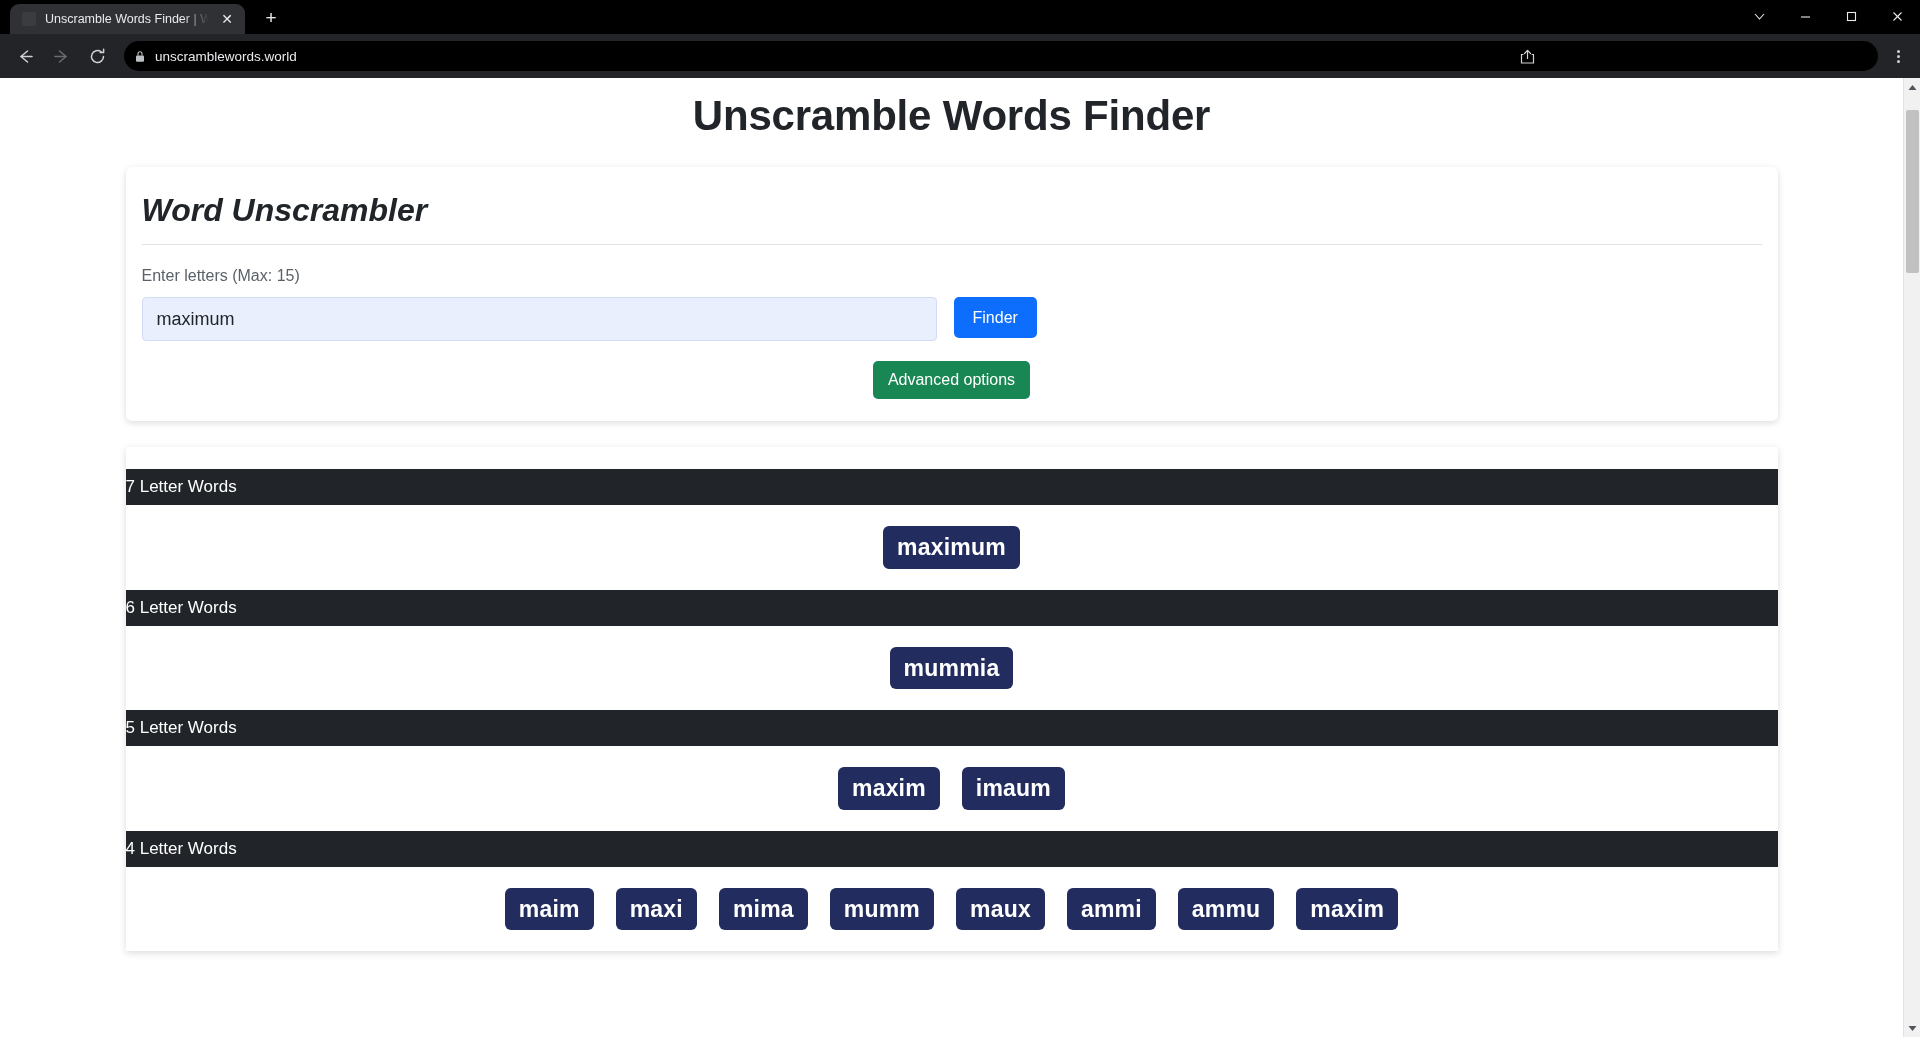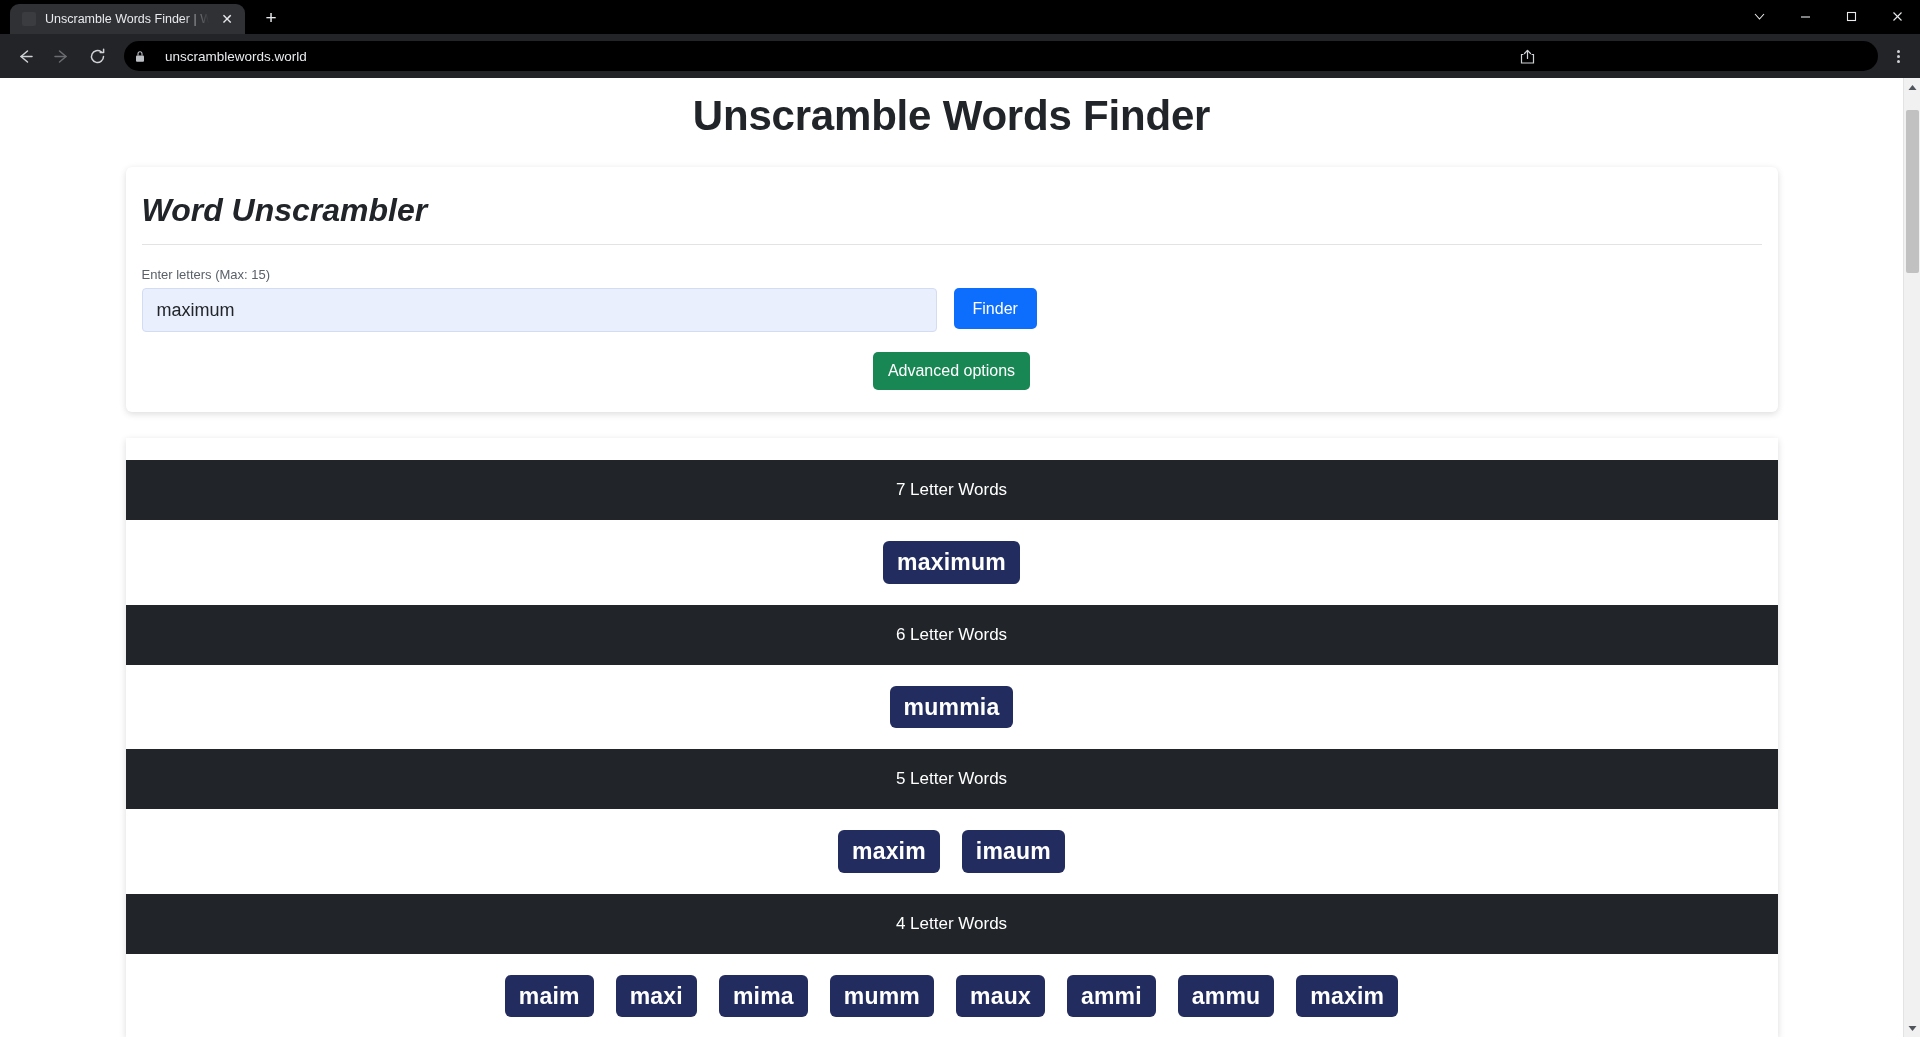--- a/index.html
+++ b/index.html
@@ -61,21 +61,21 @@
   }
   .navbtn {
     width: 34px; height: 34px; border-radius: 50%;
     display: flex; align-items: center; justify-content: center;
     color: #cfd2d6;
   }
   .navbtn.disabled { color: #6a6d72; }
   .omnibox {
     flex: 1; height: 30px; margin-left: 8px; margin-right: 4px;
     background: #000000; border-radius: 16px;
-    display: flex; align-items: center; padding: 0 10px; gap: 18px;
+    display: flex; align-items: center; padding: 0 10px; gap: 8px;
     position: relative;
   }
   .lock { width: 13px; height: 14px; flex: none; color: #bdc1c6; display: flex; align-items: center; }
   .url { font-size: 13.5px; color: #e8eaed; white-space: nowrap; }
   .omni-right { position: absolute; right: 8px; display: flex; align-items: center; gap: 6px; }
   .share-icon { color: #cfd2d6; display: flex; }
   .redact { height: 26px; width: 328px; background: #000000; border-radius: 4px; }
   .tb-menu {
     width: 28px; height: 30px; display: flex; align-items: center; justify-content: center;
     color: #cfd2d6; font-size: 15px; letter-spacing: 0; line-height: 5px;
@@ -114,21 +114,21 @@
   .card-header-row {
     padding: 26px 16px 16px 16px;
   }
   .card-title {
     font-size: 32px; font-weight: bold; color: #212529; line-height: 1.1; font-style: italic;
   }
   .divider { height: 1px; background: #e3e3e3; margin: 0 16px; }
 
   .form-area { padding: 22px 16px 22px 16px; }
   .field-label {
-    font-size: 13px; color: #5a6169; margin-bottom: 6px; display: block;
+    font-size: 16px; color: #5a6169; margin-bottom: 12px; display: block;
   }
   .input-row { display: flex; align-items: flex-start; gap: 17px; }
   .letters-input {
     width: 795px; height: 44px;
     background: #e9effd;
     border: 1px solid #d3dcf3;
     border-radius: 4px;
     padding: 0 14px;
     font-size: 18px; color: #212529;
     font-family: "Liberation Sans", sans-serif;
@@ -148,22 +148,22 @@
 
   
   .results {
     background: #ffffff;
     box-shadow: 0 2px 7px rgba(0,0,0,0.14);
     margin-top: 26px;
     padding-top: 22px;
   }
   .section-header {
     background: #212529; color: #ffffff;
-    text-align: center; font-size: 17px;
-    padding: 20px 0;
+    font-size: 17px;
+    padding: 8px 0;
   }
   .word-row {
     display: flex; flex-wrap: wrap; justify-content: center;
     gap: 13px 22px; padding: 21px 20px;
   }
   .word-chip {
     background: #222c5e;
     color: #ffffff;
     font-weight: bold;
     border-radius: 6px;

